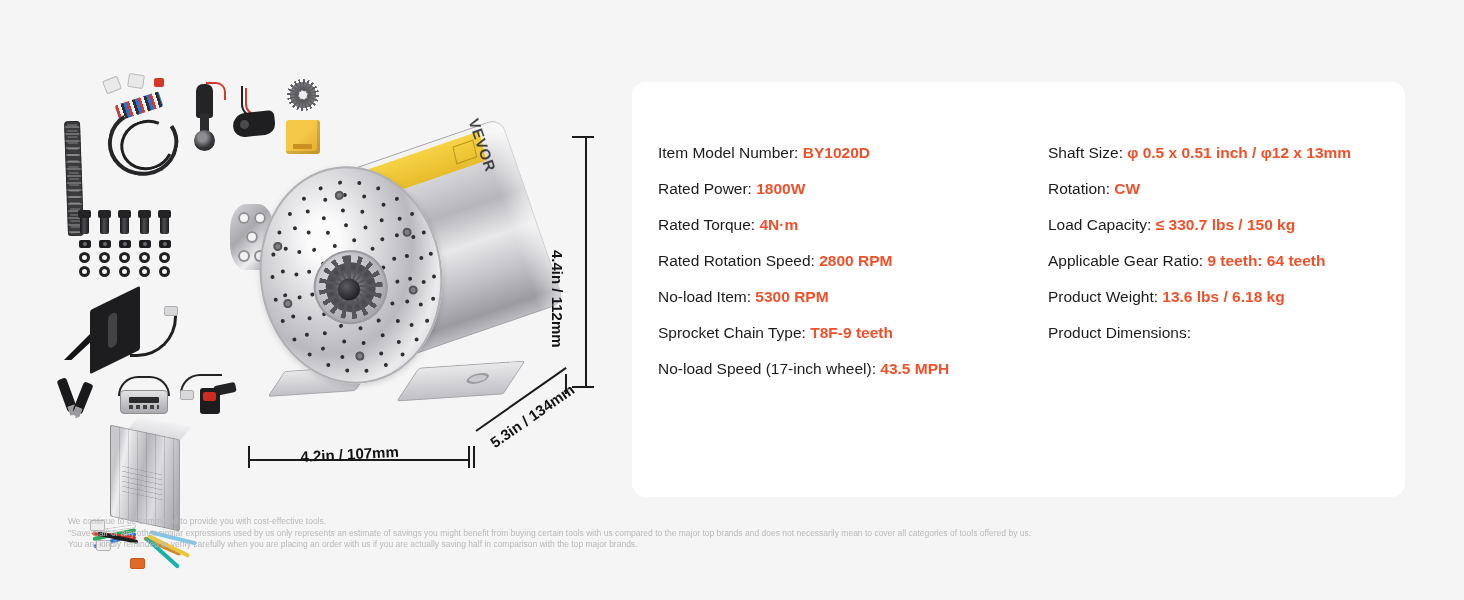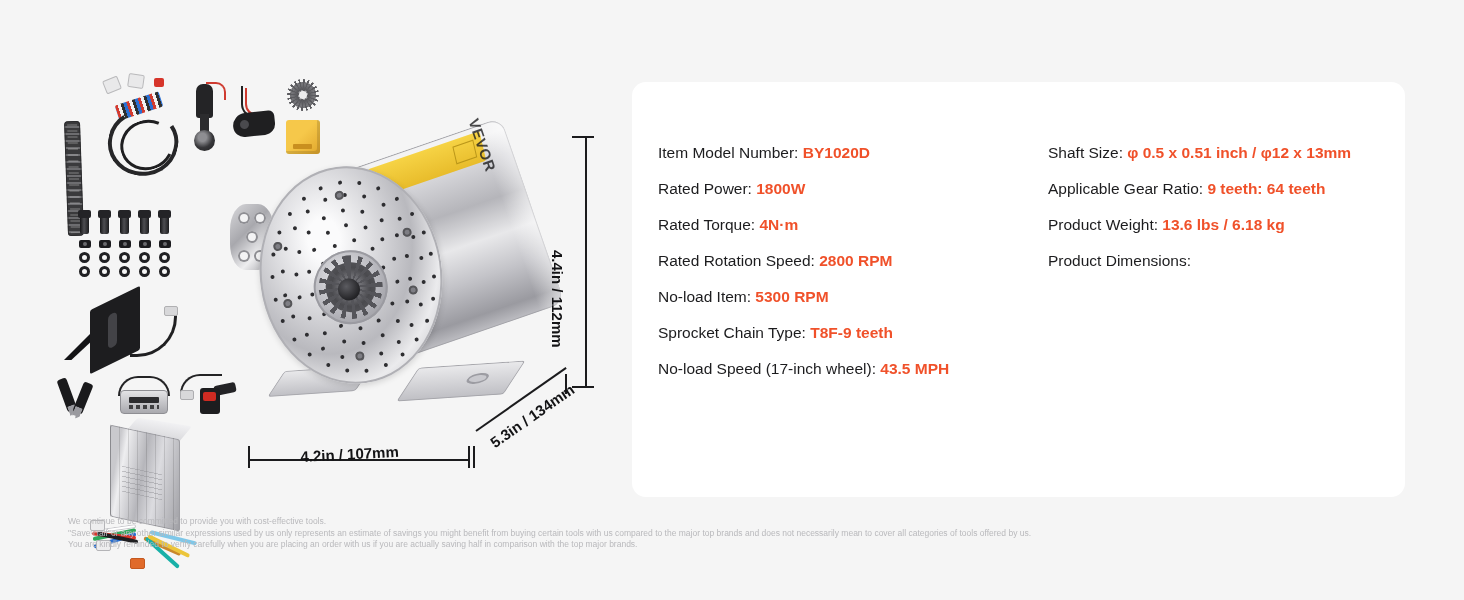--- a/index.html
+++ b/index.html
@@ -443,20 +443,22 @@
         <div class="spec"><span class="lbl">Rated Power:</span> <span class="val">1800W</span></div>
         <div class="spec"><span class="lbl">Rated Torque:</span> <span class="val">4N·m</span></div>
         <div class="spec"><span class="lbl">Rated Rotation Speed:</span> <span class="val">2800 RPM</span></div>
         <div class="spec"><span class="lbl">No-load Item:</span> <span class="val">5300 RPM</span></div>
         <div class="spec"><span class="lbl">Sprocket Chain Type:</span> <span class="val">T8F-9 teeth</span></div>
         <div class="spec"><span class="lbl">No-load Speed (17-inch wheel):</span> <span class="val">43.5 MPH</span></div>
       </div>
 
       <div class="col col-right">
         <div class="spec"><span class="lbl">Shaft Size:</span> <span class="val">φ 0.5 x 0.51 inch / φ12 x 13mm</span></div>
+        <div class="spec"><span class="lbl">Rotation:</span> <span class="val">CW</span></div>
+        <div class="spec"><span class="lbl">Load Capacity:</span> <span class="val">≤ 330.7 lbs / 150 kg</span></div>
         <div class="spec"><span class="lbl">Applicable Gear Ratio:</span> <span class="val">9 teeth: 64 teeth</span></div>
         <div class="spec"><span class="lbl">Product Weight:</span> <span class="val">13.6 lbs / 6.18 kg</span></div>
         <div class="spec"><span class="lbl">Product Dimensions:</span></div>
       </div>
     </div>
   </div>
 
   <div class="disclaimer">
     <div>We continue to be committed to provide you with cost-effective tools.</div>
     <div>"Save Half"or any other similar expressions used by us only represents an estimate of savings you might benefit from buying certain tools with us compared to the major top brands and does not necessarily mean to cover all categories of tools offered by us.</div>

